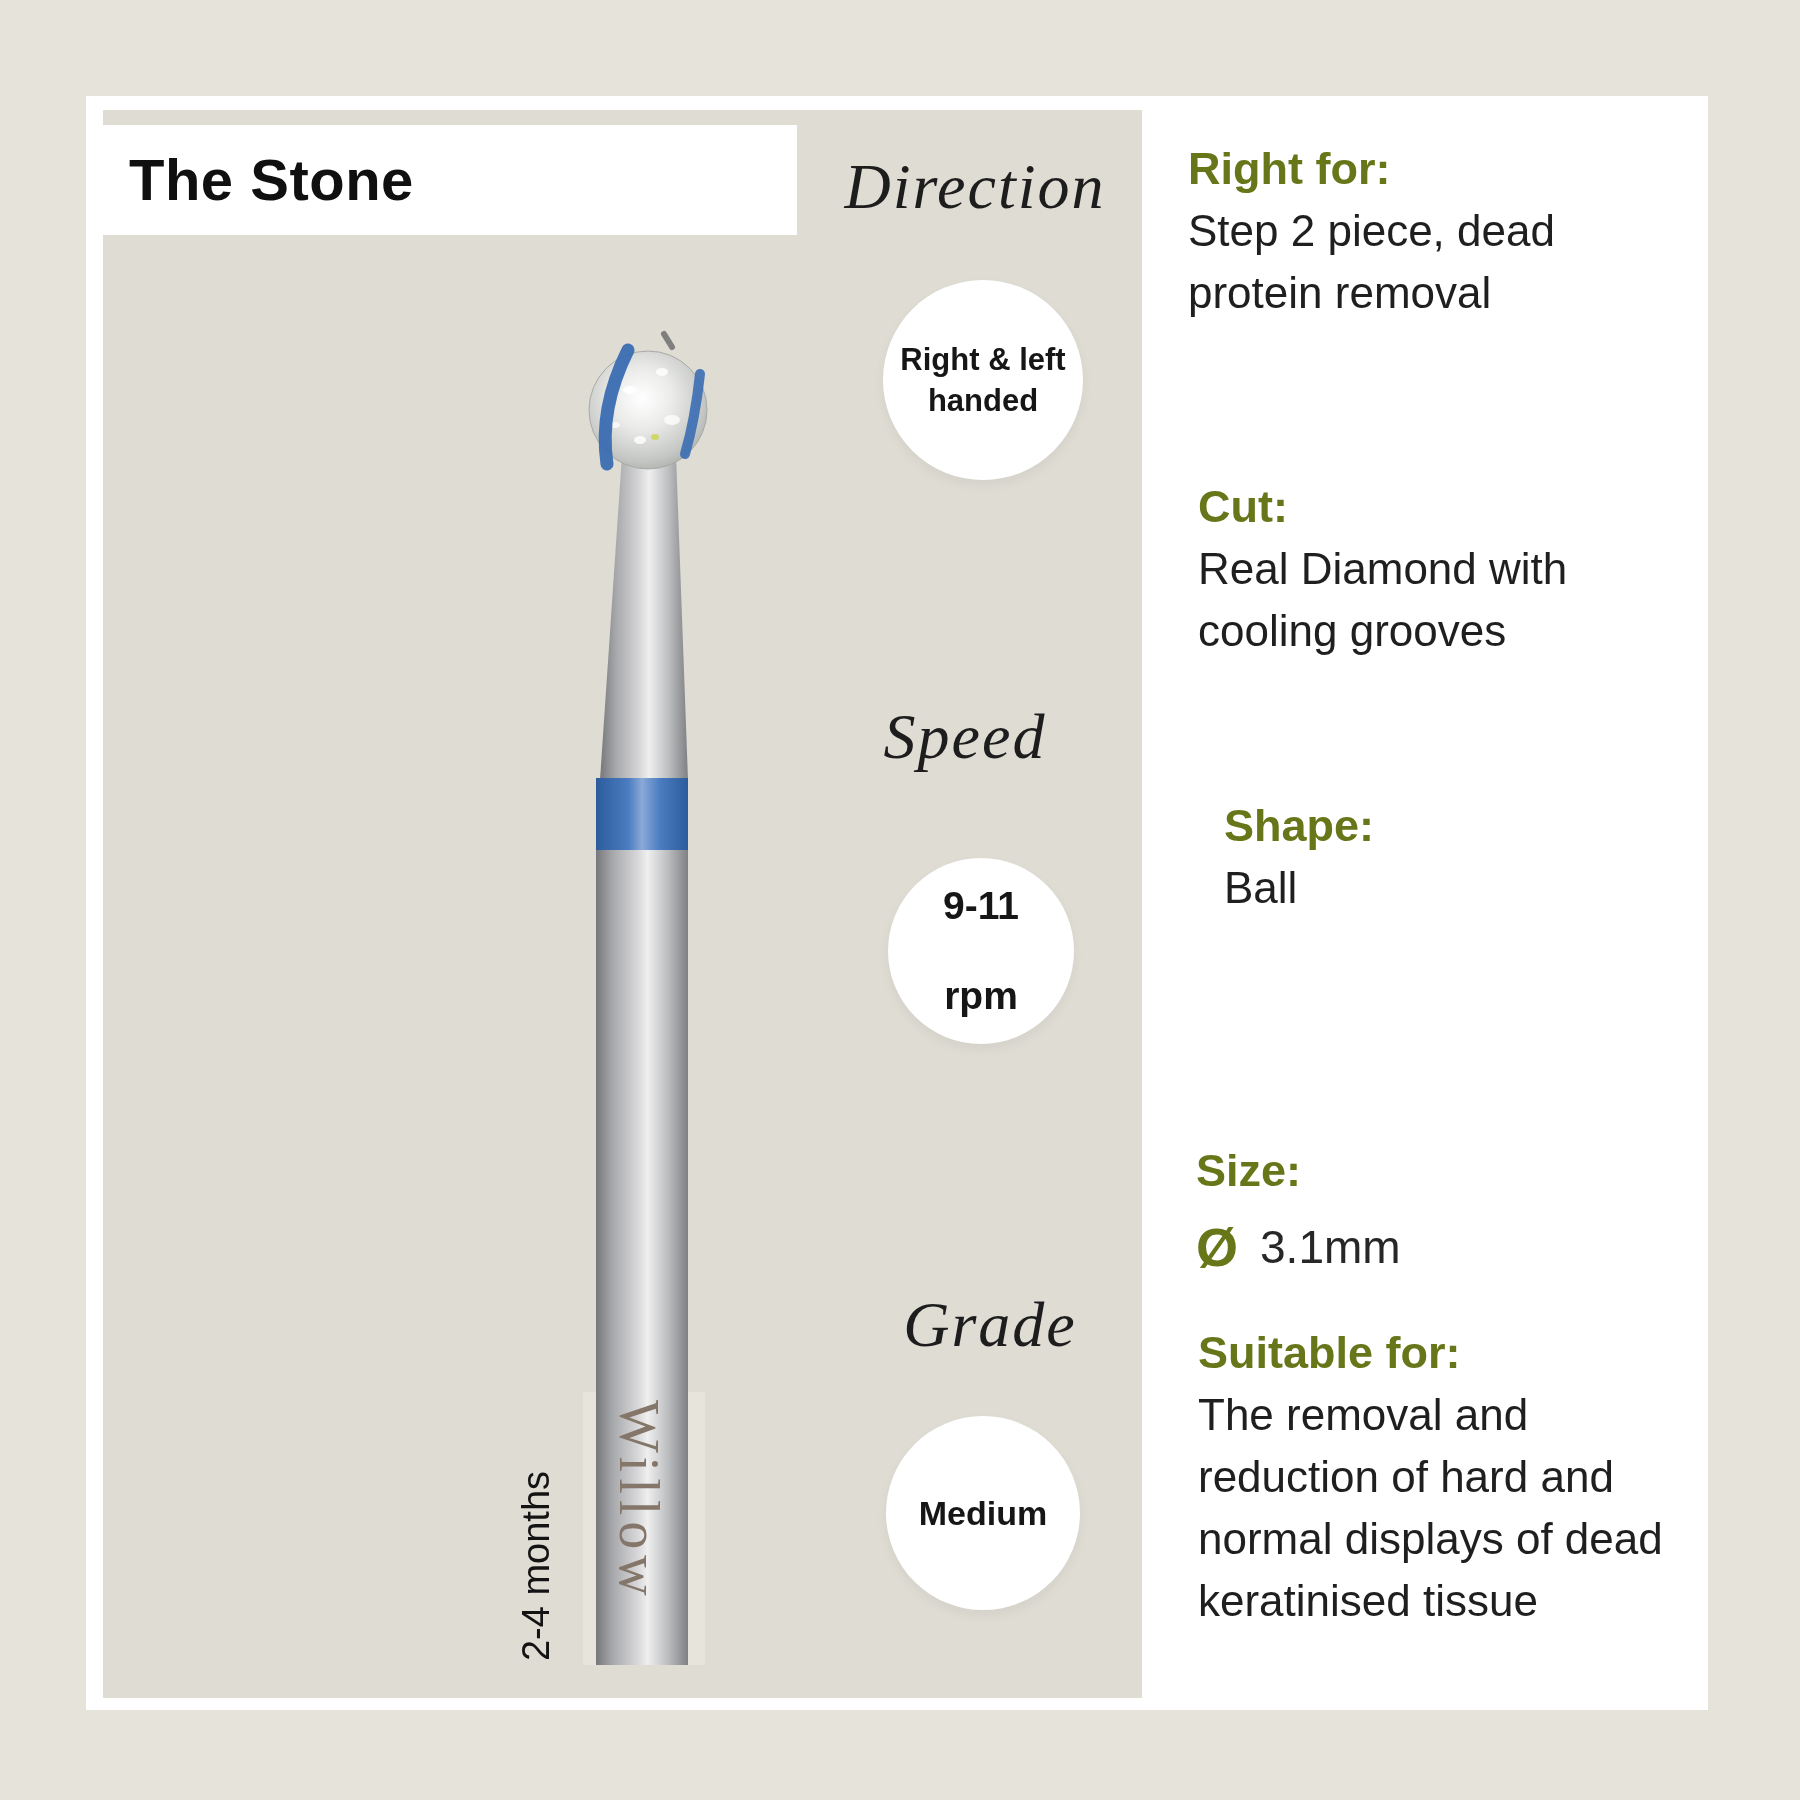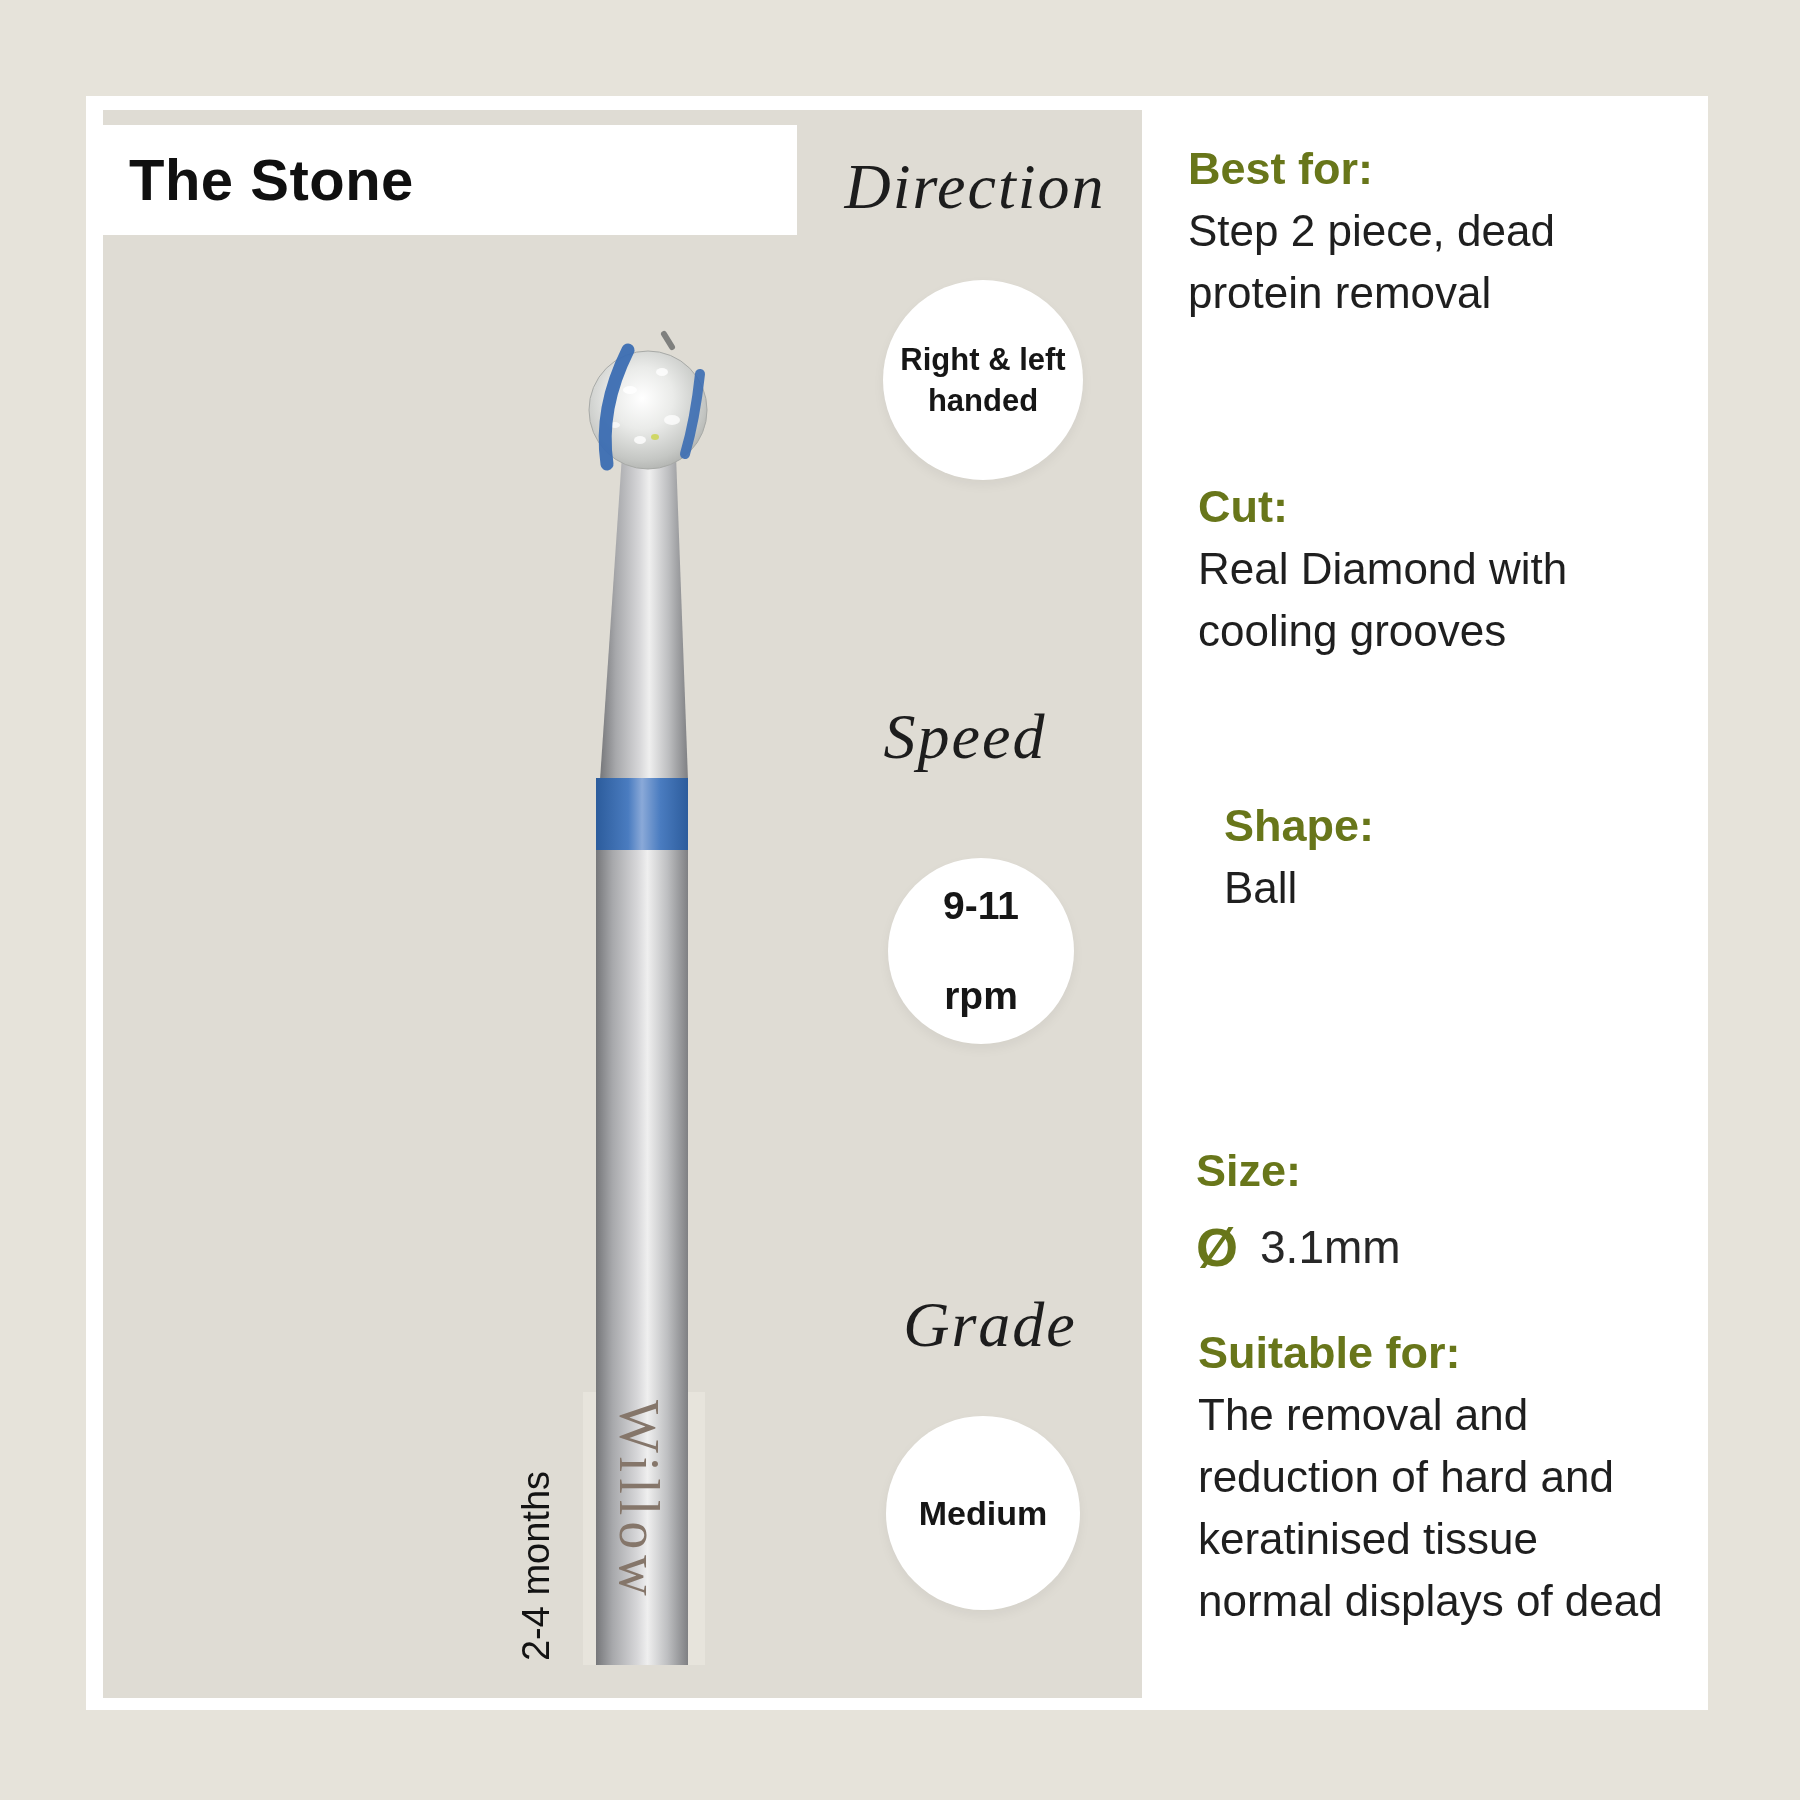--- a/index.html
+++ b/index.html
@@ -164,21 +164,21 @@
     <div class="c-line">9-11</div>
     <div class="c-line">rpm</div>
   </div>
 
   <div class="script-heading" id="heading-grade">Grade</div>
   <div class="spec-circle" id="circle-grade">
     <div class="c-line">Medium</div>
   </div>
 
   <div class="detail-block" id="block-best">
-    <div class="detail-label">Best for:</div>
+    <div class="detail-label">Right for:</div>
     <div class="detail-line">Step 2 piece, dead</div>
     <div class="detail-line">protein removal</div>
   </div>
 
   <div class="detail-block" id="block-cut">
     <div class="detail-label">Cut:</div>
     <div class="detail-line">Real Diamond with</div>
     <div class="detail-line">cooling grooves</div>
   </div>
 
@@ -192,17 +192,17 @@
     <div class="size-row">
       <span class="diameter-symbol">Ø</span>
       <span class="size-value">3.1mm</span>
     </div>
   </div>
 
   <div class="detail-block" id="block-suitable">
     <div class="detail-label">Suitable for:</div>
     <div class="detail-line">The removal and</div>
     <div class="detail-line">reduction of hard and</div>
+    <div class="detail-line">normal displays of dead</div>
     <div class="detail-line">keratinised tissue</div>
-    <div class="detail-line">normal displays of dead</div>
   </div>
 
 </div>
 
 </body></html>

